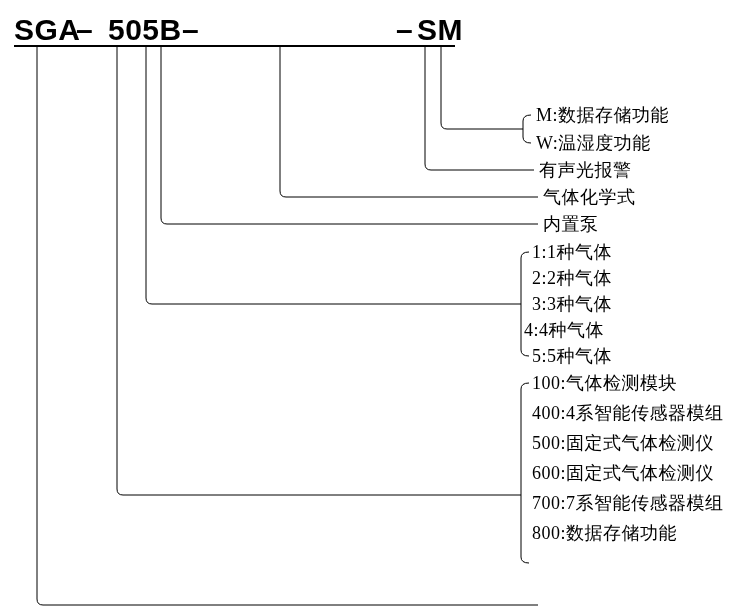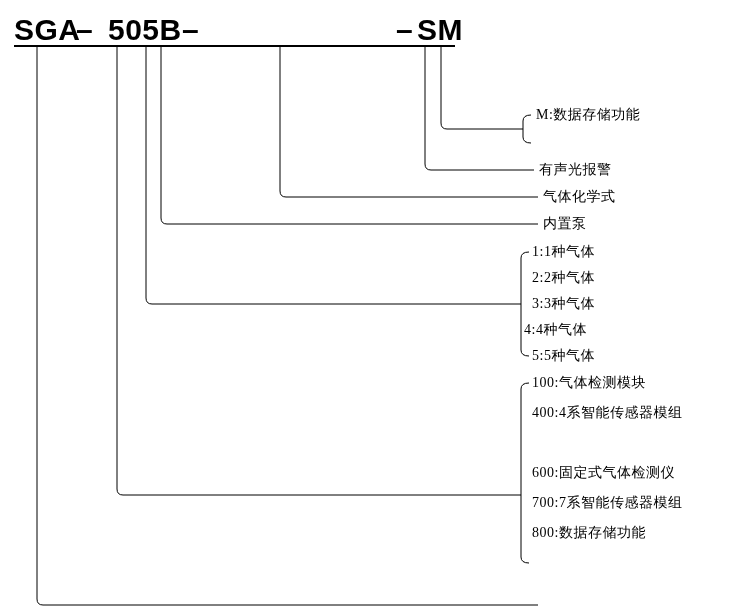--- a/index.html
+++ b/index.html
@@ -31,21 +31,21 @@
     background:#000;
   }
   .connectors {
     position:absolute;
     left:0; top:0;
   }
   .lbl {
     position:absolute;
     transform:translateY(-50%);
     font-family:"Liberation Serif","DejaVu Serif",serif;
-    font-size:14px;
+    font-size:18px;
     color:#000;
     white-space:nowrap;
     letter-spacing:0.5px;
   }
 </style>
 </head>
 <body>
 
 <div class="stage">
 
@@ -72,29 +72,31 @@
 
     <path d="M280 47 V191 Q280 197 286 197 H538"></path>
 
     <path d="M425 47 V164 Q425 170 431 170 H534"></path>
 
     <path d="M441 47 V123 Q441 129 447 129 H523"></path>
     <path d="M531 115 Q523 115 523 121 V137 Q523 143 531 143"></path>
   </svg>
 
   <div class="lbl" style="left:536px; top:115px">M:数据存储功能</div>
+  <div class="lbl" style="left:536px; top:143px">W:温湿度功能</div>
   <div class="lbl" style="left:539px; top:170px">有声光报警</div>
   <div class="lbl" style="left:543px; top:197px">气体化学式</div>
   <div class="lbl" style="left:543px; top:224px">内置泵</div>
 
   <div class="lbl" style="left:532px; top:252px">1:1种气体</div>
   <div class="lbl" style="left:532px; top:278px">2:2种气体</div>
   <div class="lbl" style="left:532px; top:304px">3:3种气体</div>
   <div class="lbl" style="left:524px; top:330px">4:4种气体</div>
   <div class="lbl" style="left:532px; top:356px">5:5种气体</div>
 
   <div class="lbl" style="left:532px; top:383px">100:气体检测模块</div>
   <div class="lbl" style="left:532px; top:413px">400:4系智能传感器模组</div>
+  <div class="lbl" style="left:532px; top:443px">500:固定式气体检测仪</div>
   <div class="lbl" style="left:532px; top:473px">600:固定式气体检测仪</div>
   <div class="lbl" style="left:532px; top:503px">700:7系智能传感器模组</div>
   <div class="lbl" style="left:532px; top:533px">800:数据存储功能</div>
 
 </div>
 
 </body></html>

